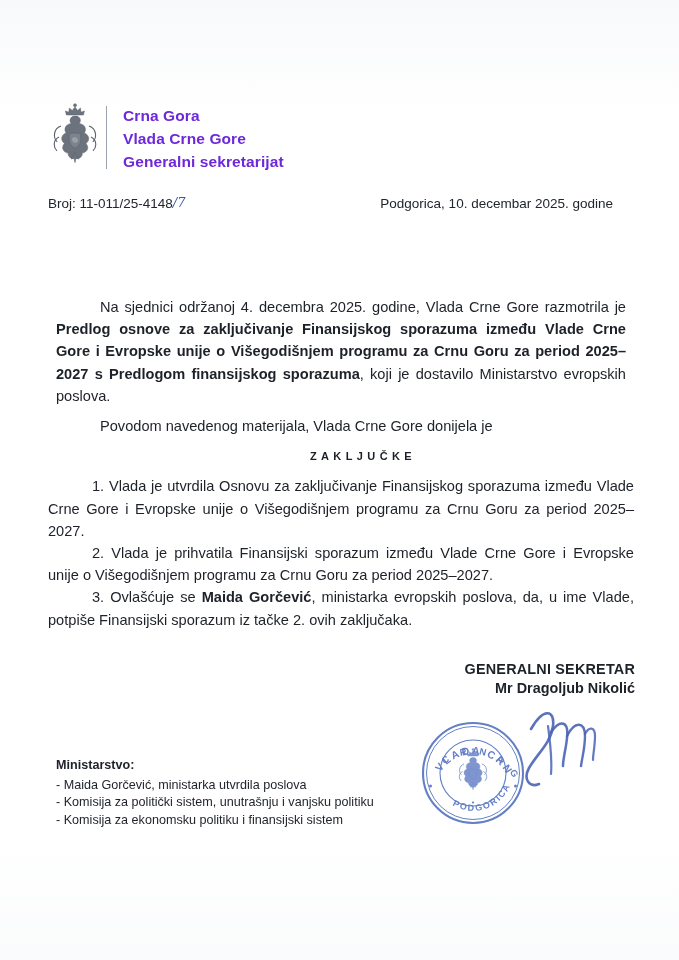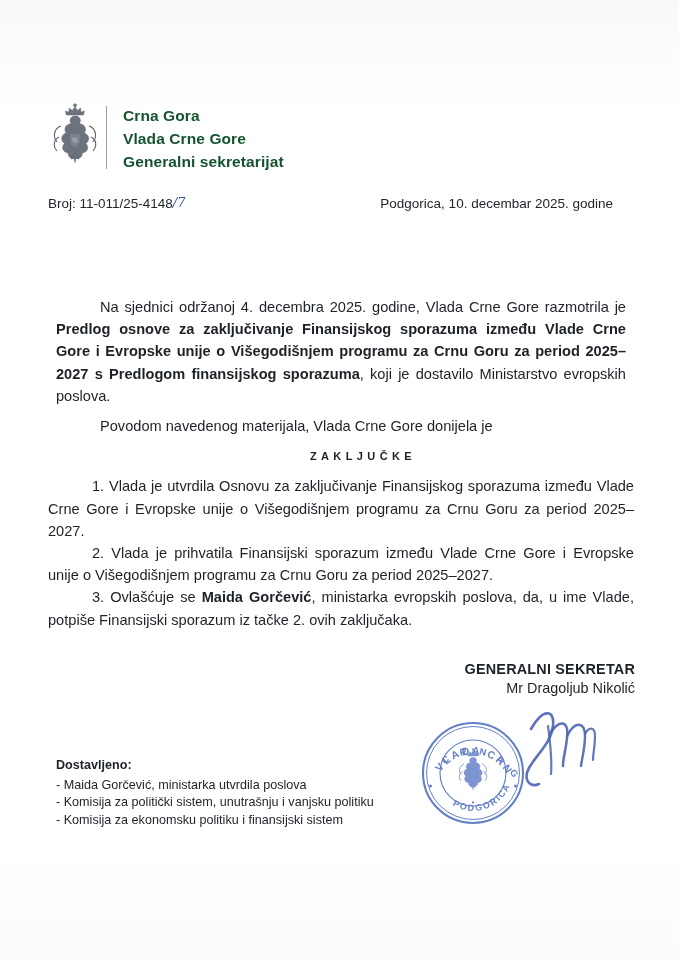--- a/index.html
+++ b/index.html
@@ -54,21 +54,21 @@
     display: flex;
     flex-direction: column;
     justify-content: center;
     padding-top: 2px;
   }
   .lh-lines div {
     font-size: 15.5px;
     font-weight: bold;
     line-height: 23px;
     letter-spacing: .1px;
-    color: #14532d;
+    color: #6d28d9;
     white-space: nowrap;
   }
 
   
   .meta-row {
     position: absolute;
     left: 48px;
     top: 196px;
     width: 583px;
     display: flex;
@@ -121,21 +121,21 @@
     position: absolute;
     left: 390px;
     top: 660px;
     width: 245px;
     text-align: right;
     font-size: 14.4px;
     line-height: 19px;
     color: #1d2128;
   }
   .signature-block .role { font-weight: bold; letter-spacing: .2px; }
-  .signature-block .name { font-weight: normal; }
+  .signature-block .name { font-weight: bold; }
 
   
   .stamp {
     position: absolute;
     left: 414px;
     top: 714px;
     width: 118px;
     height: 118px;
     opacity: .86;
   }
@@ -276,19 +276,19 @@
         <path d="M16 33 C28 12 40 13 38 30 C36 47 22 58 14 72 C8 83 14 92 24 88" stroke-width="2.6" opacity=".9"></path>
         <path d="M33 30 C36 52 37 66 36 78" stroke-width="2.2" opacity=".85"></path>
         <path d="M36 36 C46 22 54 26 52 42 C51 53 48 62 48 70" stroke-width="2.5" opacity=".9"></path>
         <path d="M52 40 C60 24 70 26 70 40 C70 52 67 62 66 70" stroke-width="2.4" opacity=".9"></path>
         <path d="M70 38 C74 30 80 31 80 40 C80 50 78 58 78 64" stroke-width="2.2" opacity=".85"></path>
       </g>
     </svg>
   </div>
 
   <div class="distribution">
-    <div class="dist-title">Dostavljeno:</div>
+    <div class="dist-title">Ministarstvo:</div>
     <div class="dist-item">- Maida Gorčević, ministarka utvrdila poslova</div>
     <div class="dist-item">- Komisija za politički sistem, unutrašnju i vanjsku politiku</div>
     <div class="dist-item">- Komisija za ekonomsku politiku i finansijski sistem</div>
   </div>
 
 </div>
 
 </body></html>

